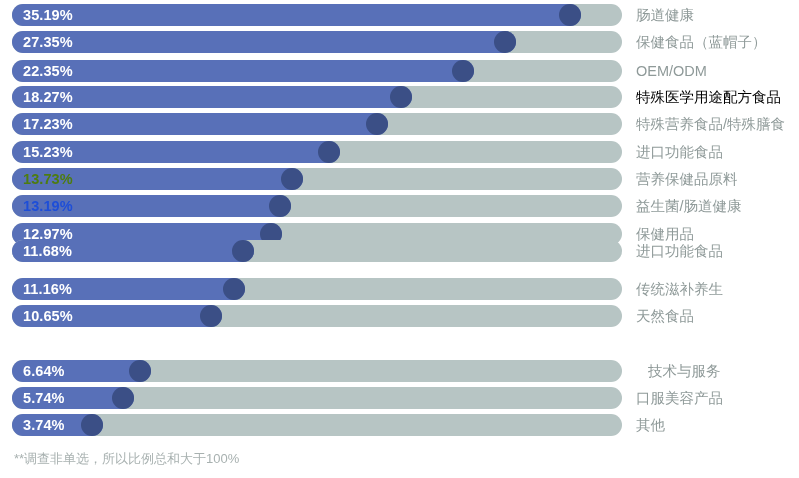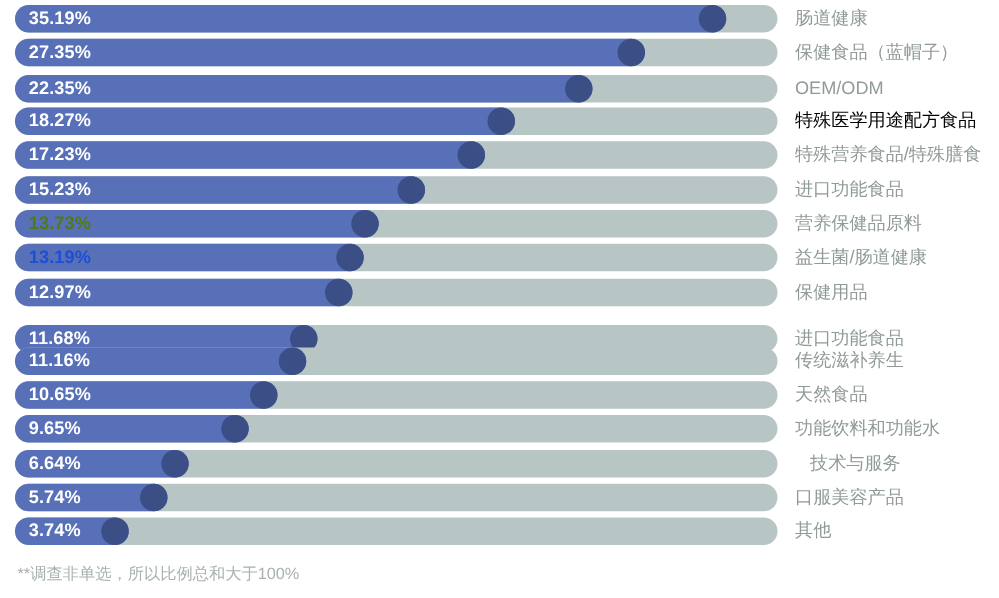--- a/index.html
+++ b/index.html
@@ -164,48 +164,41 @@
         <div class="value-label" style="color: #1d4ed8;">13.19%</div>
         <div class="cat-label" style="color: rgb(143, 154, 153);">益生菌/肠道健康</div>
       </div>
       <div class="bar-row" style="top: 222.8px;">
         <div class="track" style="background: rgb(183, 197, 196);"></div>
         <div class="fill" style="width: 270px; background: rgb(88, 112, 184);"></div>
         <div class="marker" style="left: 260px; background: rgb(59, 79, 134);"></div>
         <div class="value-label" style="color: rgb(255, 255, 255);">12.97%</div>
         <div class="cat-label" style="color: rgb(143, 154, 153);">保健用品</div>
       </div>
-      <div class="bar-row" style="top: 260px;">
+      <div class="bar-row" style="top: 240px;">
         <div class="track" style="background: rgb(183, 197, 196);"></div>
         <div class="fill" style="width: 242px; background: rgb(88, 112, 184);"></div>
         <div class="marker" style="left: 232px; background: rgb(59, 79, 134);"></div>
         <div class="value-label" style="color: rgb(255, 255, 255);">11.68%</div>
         <div class="cat-label" style="color: rgb(143, 154, 153);">进口功能食品</div>
       </div>
       <div class="bar-row" style="top: 277.5px;">
         <div class="track" style="background: rgb(183, 197, 196);"></div>
         <div class="fill" style="width: 233px; background: rgb(88, 112, 184);"></div>
         <div class="marker" style="left: 223px; background: rgb(59, 79, 134);"></div>
         <div class="value-label" style="color: rgb(255, 255, 255);">11.16%</div>
         <div class="cat-label" style="color: rgb(143, 154, 153);">传统滋补养生</div>
       </div>
       <div class="bar-row" style="top: 304.85px;">
         <div class="track" style="background: rgb(183, 197, 196);"></div>
         <div class="fill" style="width: 210px; background: rgb(88, 112, 184);"></div>
         <div class="marker" style="left: 200px; background: rgb(59, 79, 134);"></div>
         <div class="value-label" style="color: rgb(255, 255, 255);">10.65%</div>
         <div class="cat-label" style="color: rgb(143, 154, 153);">天然食品</div>
       </div>
-      <div class="bar-row" style="top: 332.2px;">
-        <div class="track" style="background: rgb(183, 197, 196);"></div>
-        <div class="fill" style="width: 187px; background: rgb(88, 112, 184);"></div>
-        <div class="marker" style="left: 177px; background: rgb(59, 79, 134);"></div>
-        <div class="value-label" style="color: rgb(255, 255, 255);">9.65%</div>
-        <div class="cat-label" style="color: rgb(143, 154, 153);">功能饮料和功能水</div>
-      </div>
       <div class="bar-row" style="top: 359.55px;">
         <div class="track" style="background: rgb(183, 197, 196);"></div>
         <div class="fill" style="width: 139px; background: rgb(88, 112, 184);"></div>
         <div class="marker" style="left: 129px; background: rgb(59, 79, 134);"></div>
         <div class="value-label" style="color: rgb(255, 255, 255);">6.64%</div>
         <div class="cat-label" style="color: rgb(143, 154, 153); margin-left: 12px;">技术与服务</div>
       </div>
       <div class="bar-row" style="top: 386.9px;">
         <div class="track" style="background: rgb(183, 197, 196);"></div>
         <div class="fill" style="width: 122px; background: rgb(88, 112, 184);"></div>

